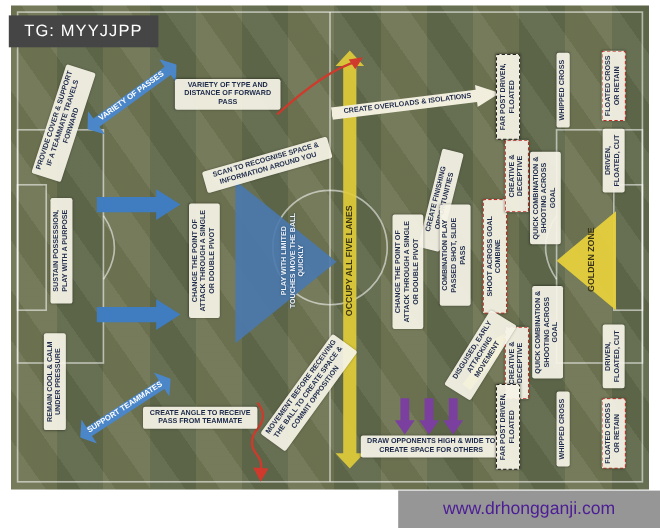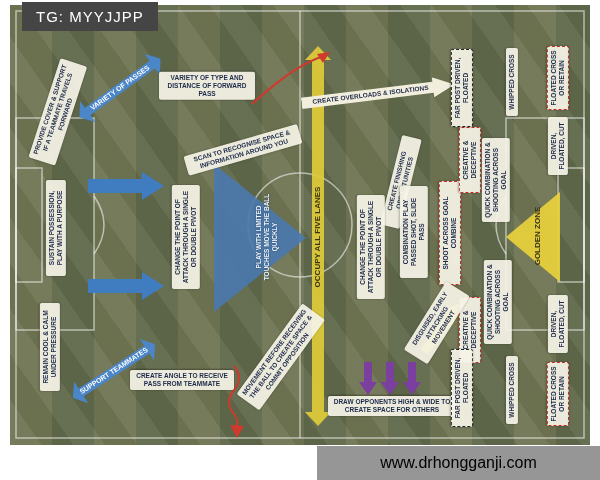--- a/index.html
+++ b/index.html
@@ -17,23 +17,23 @@
   .black-dash{border:1.5px dashed #222222;}
   .bare{background:transparent;box-shadow:none;}
   .on-blue{color:#eef3fa;text-shadow:0 0 2px #20406a;}
   .on-yellow{color:#3a3413;font-size:8px;}
   .blue-arrow-lbl{background:#4a86c8;color:#fff;box-shadow:none;border-radius:0;height:26px;
        display:flex;align-items:center;justify-content:center;font-size:7px;
        clip-path:polygon(0% 50%,10% 0%,10% 32%,90% 32%,90% 0%,100% 50%,90% 100%,90% 68%,10% 68%,10% 100%);}
   .white-arrow-lbl{background:#f2eedd;box-shadow:none;border-radius:0;display:flex;align-items:center;
        justify-content:center;padding-right:18px;
        clip-path:polygon(0% 22%,86% 22%,86% 0%,100% 50%,86% 100%,86% 78%,0% 78%);}
-  .tg{position:absolute;left:8px;top:2px;background:#454545;color:#ffffff;font-size:15px;
-      letter-spacing:1px;padding:6px 14px;margin-left:14px;}
-  .wm{position:absolute;right:0;bottom:0;width:283px;height:34px;background:#969696;color:#000000;
+  .tg{position:absolute;left:8px;top:14px;background:#454545;color:#ffffff;font-size:15px;
+      letter-spacing:1px;padding:6px 14px;}
+  .wm{position:absolute;right:0;bottom:0;width:238px;height:34px;background:#969696;color:#4c1d95;
       font-size:16px;display:flex;align-items:center;justify-content:center;text-align:center;}
 </style>
 </head>
 <body>
 
 <div class="stage">
 
   <div class="pitch"></div>
 
   <svg class="overlay" width="600" height="480">

